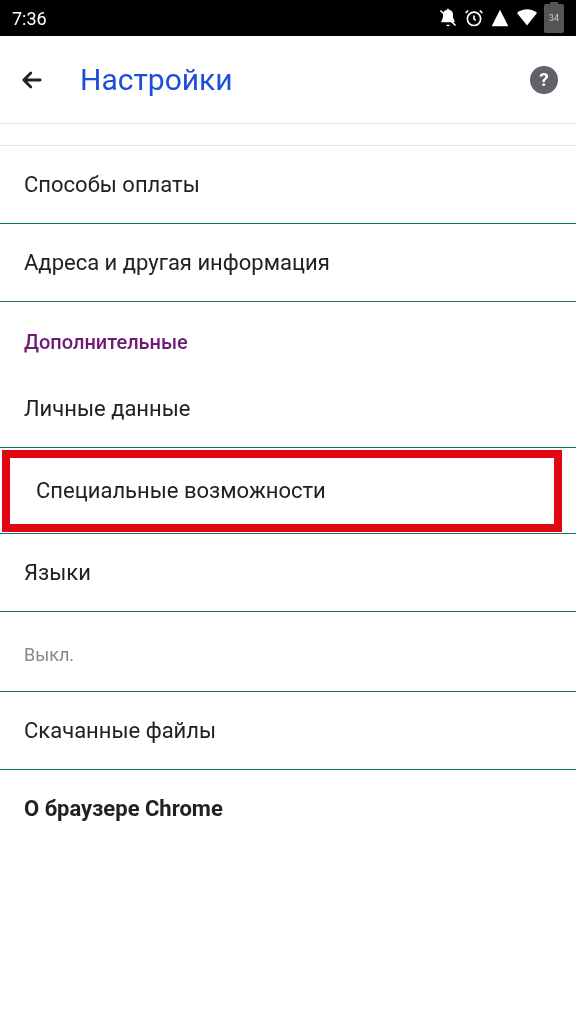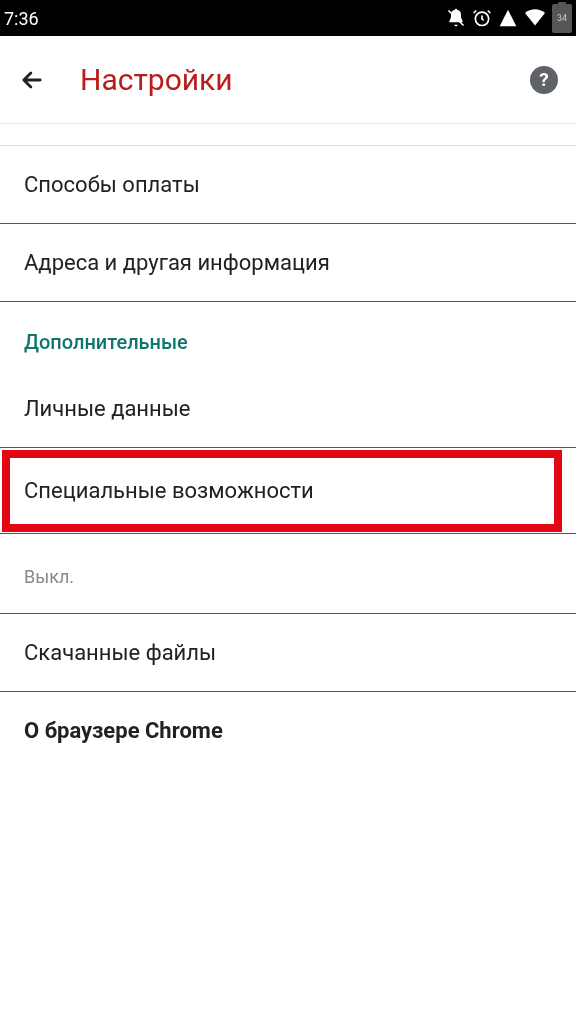--- a/index.html
+++ b/index.html
@@ -5,21 +5,21 @@
   * { box-sizing: border-box; margin: 0; padding: 0; }
   html, body { width: 576px; height: 1024px; font-family: Roboto, Arial, sans-serif; background: #fff; }
   
   .status-bar {
     height: 36px;
     background: #000;
     color: #fff;
     display: flex;
     align-items: center;
     justify-content: space-between;
-    padding: 0 4px;
+    padding: 0 12px;
     font-size: 18px;
   }
   .status-left { font-weight: 400; }
   .status-right { display: flex; align-items: center; gap: 6px; }
   .status-icon { display: inline-flex; align-items: center; }
   .battery-box {
     width: 20px; height: 29px;
     background: #555;
     border-radius: 2px;
     font-size: 9px;
@@ -43,21 +43,21 @@
     display: flex;
     align-items: center;
     padding: 0 18px;
     border-bottom: 1px solid #e8e8e8;
   }
   .back-arrow { width: 28px; height: 28px; display:flex; align-items:center; justify-content:center; }
   .app-title {
     font-size: 30px;
     font-weight: 400;
     margin-left: 34px;
-    color: #b91c1c;
+    color: #1d4ed8;
     flex: 1;
   }
   .help-btn {
     width: 28px; height: 28px;
     border-radius: 50%;
     background: #5f6368;
     color: #fff;
     display: flex;
     align-items: center;
     justify-content: center;
@@ -79,34 +79,34 @@
   .row.no-border { border-bottom: none; font-weight: bold; }
   .row .sub {
     font-size: 18px;
     color: #888;
     margin-top: 6px;
   }
   .section-header {
     padding: 28px 24px 16px 24px;
     font-size: 20px;
     font-weight: 500;
-    color: #0f766e;
+    color: #701a75;
   }
   .highlight-wrap {
     position: relative;
   }
   .highlight-frame {
     position: absolute;
     left: 2px; right: 14px;
     top: 2px; bottom: 2px;
     border: 8px solid #e30613;
     pointer-events: none;
   }
   .row.highlighted {
-    padding: 30px 24px;
+    padding: 30px 36px;
   }
 </style>
 </head>
 <body>
 
 <div class="status-bar">
   <span class="status-left">7:36</span>
   <span class="status-right">
     <span class="status-icon">
       <svg width="20" height="20" viewBox="0 0 24 24" fill="#fff">
@@ -166,20 +166,23 @@
   </div>
 
   <div class="highlight-wrap">
     <div class="row highlighted">
       <div>Специальные возможности</div>
     </div>
     <div class="highlight-frame"></div>
   </div>
 
 
+  <div class="row">
+    <div>Языки</div>
+  </div>
 
   <div class="row">
     <div class="sub">Выкл.</div>
   </div>
 
   <div class="row">
     <div>Скачанные файлы</div>
   </div>
 
   <div class="row no-border">

